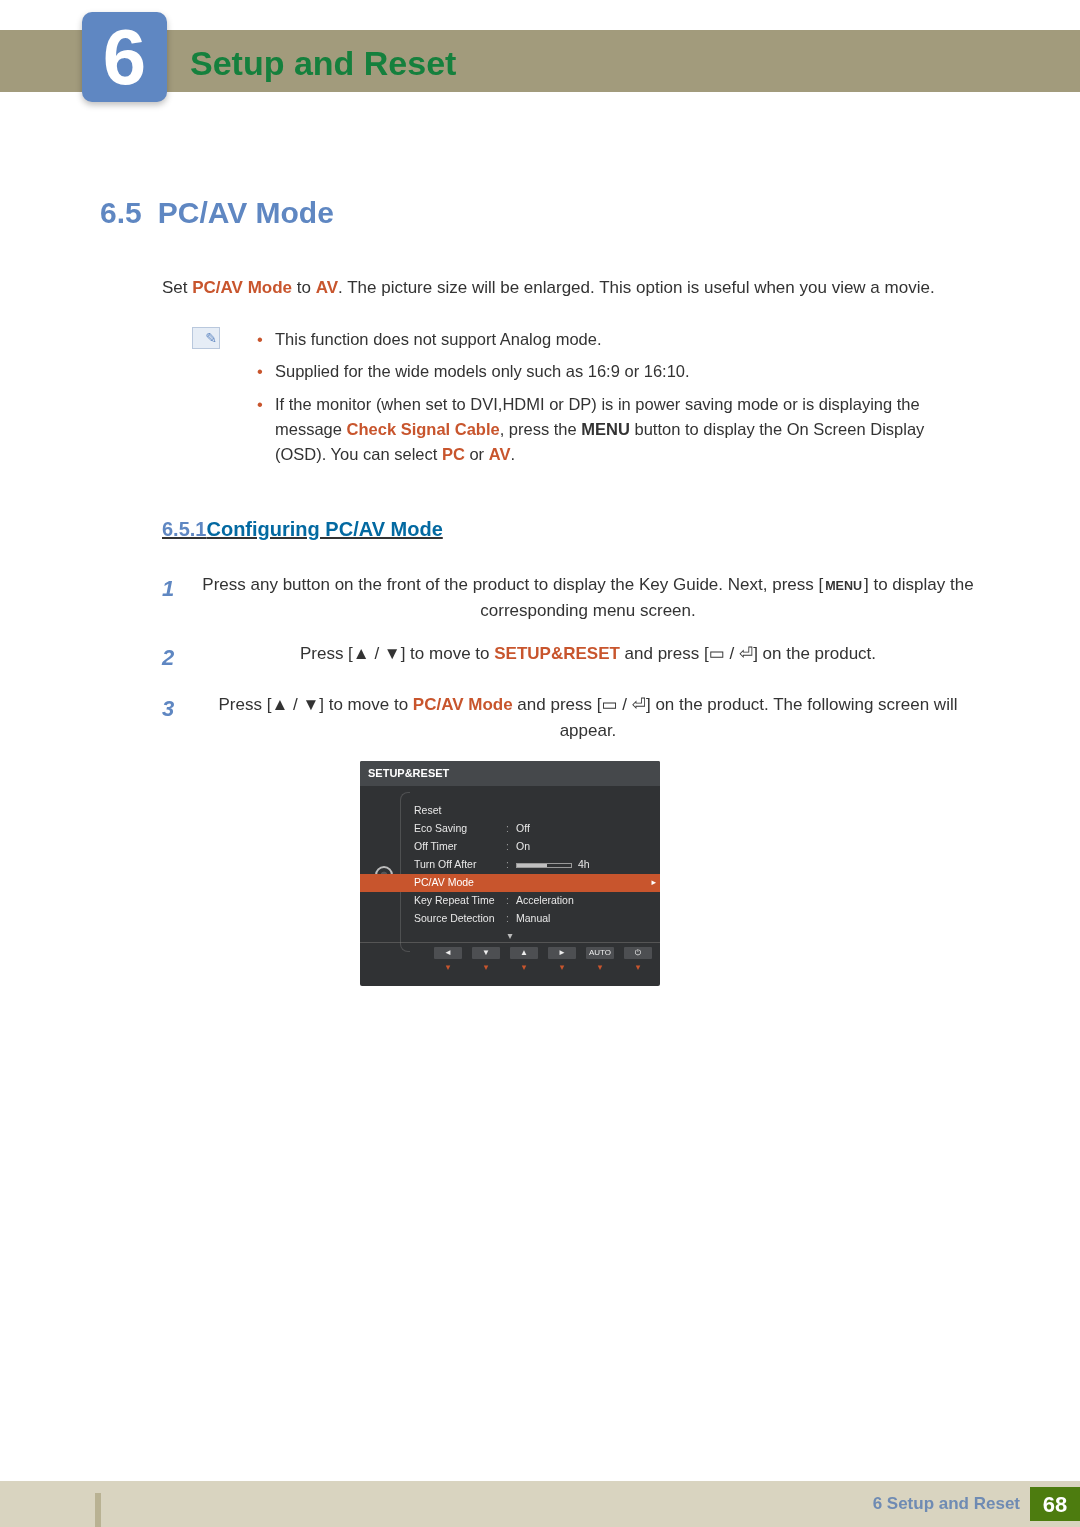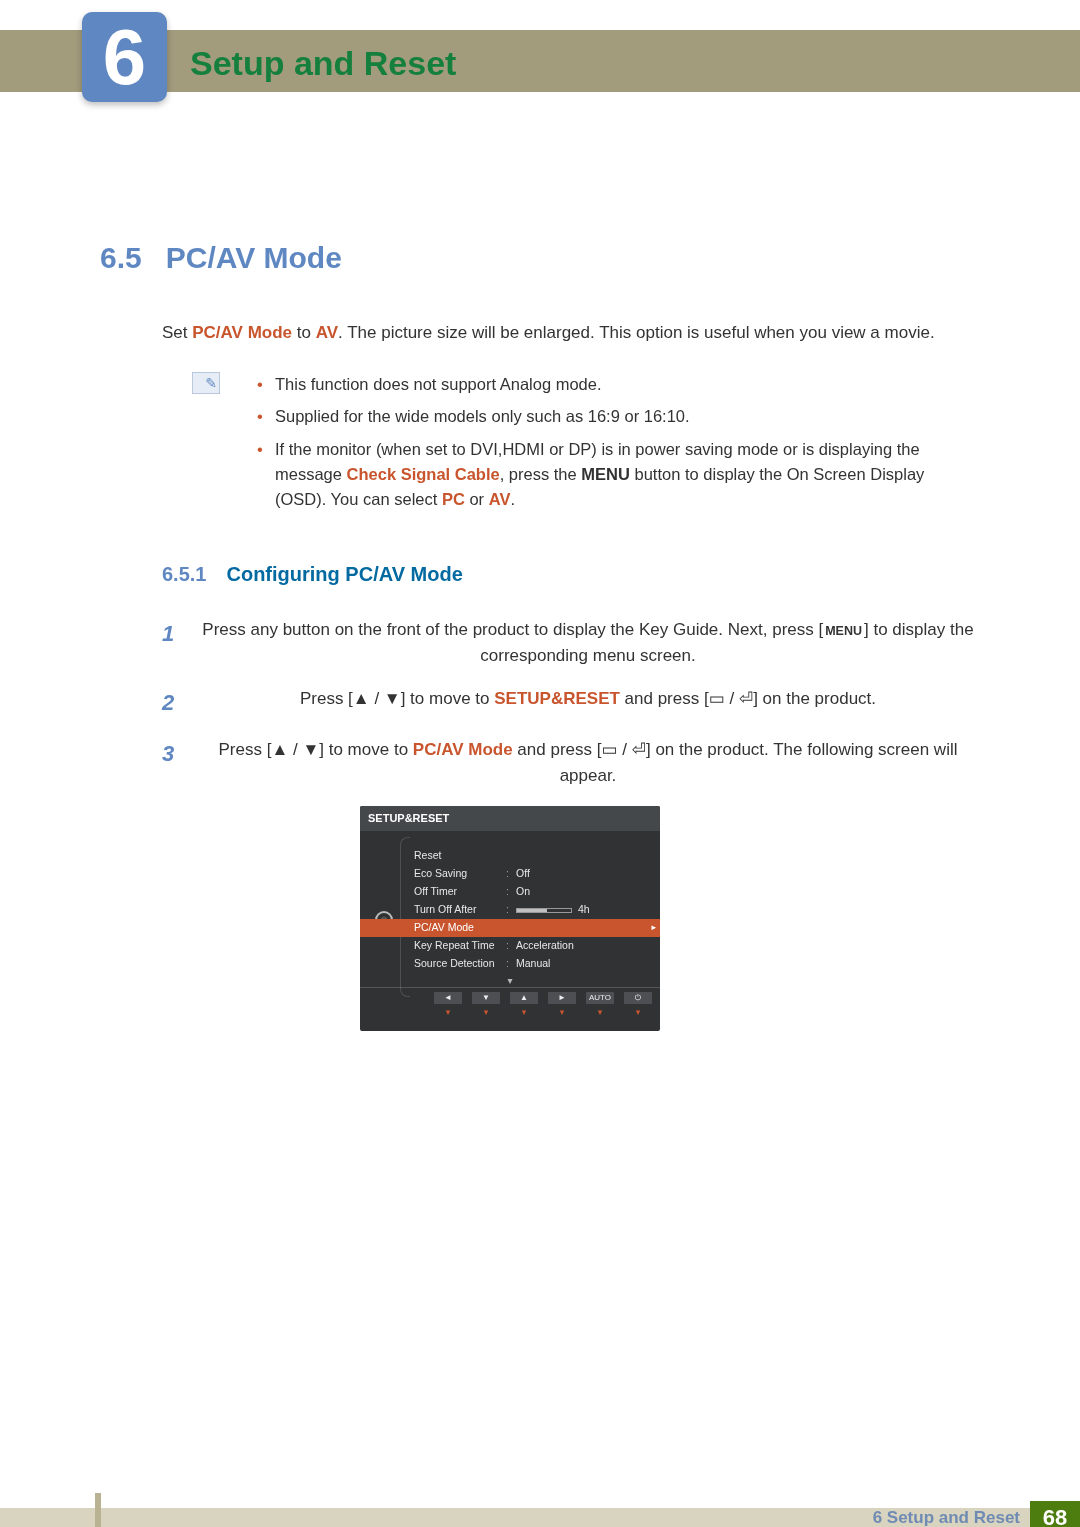--- a/index.html
+++ b/index.html
@@ -35,21 +35,21 @@
     position: absolute;
     left: 190px; top: 38px;
     color: #15803d;
     font-size: 34px;
     font-weight: bold;
   }
   .content {
     position: absolute;
     top: 190px; left: 100px; right: 100px;
   }
-  .h1-row { display: flex; gap: 24px; align-items: baseline; margin-bottom: 40px; margin-top: 45px; }
+  .h1-row { display: flex; gap: 16px; align-items: baseline; margin-bottom: 40px; }
   .h1-num { color: #5f87c2; font-size: 30px; font-weight: bold; }
   .h1-text { color: #5f87c2; font-size: 30px; font-weight: bold; }
   .intro { margin-left: 62px; margin-bottom: 26px; font-size: 17px; }
   .hlr { color: #c8552d; font-weight: bold; }
   .note-block { display: flex; gap: 37px; margin-left: 92px; margin-right: 0; margin-bottom: 40px; }
   .note-icon {
     width: 28px; height: 22px; flex: 0 0 28px;
     background: #e6edf6;
     border: 1px solid #b9c8dd;
     position: relative;
@@ -57,21 +57,21 @@
   .note-icon::after {
     content: "✎";
     position: absolute; right: 2px; bottom: -1px;
     color: #5f87c2; font-size: 14px;
   }
   ul.bullets { list-style: none; }
   ul.bullets li { position: relative; padding-left: 18px; margin-bottom: 8px; font-size: 16.5px; }
   ul.bullets li::before {
     content: "•"; position: absolute; left: 0; top: 0; color: #c8552d;
   }
-  .h2-row { display: flex; gap: 20px; align-items: baseline; margin-left: 62px; margin-bottom: 28px; }
+  .h2-row { display: flex; align-items: baseline; margin-left: 62px; margin-bottom: 28px; text-decoration: underline; }
   .h2-num { color: #5f87c2; font-size: 20px; font-weight: bold; }
   .h2-text { color: #0369a1; font-size: 20px; font-weight: bold; }
   ol.steps { list-style: none; margin-left: 62px; }
   ol.steps li { display: flex; gap: 14px; margin-bottom: 18px; font-size: 17px; }
   .step-num { color: #5f87c2; font-size: 22px; font-style: italic; font-weight: 600; min-width: 20px; }
   .step-body { flex: 1; text-align: center; }
   .kbd-menu {
     display: inline-block; font-family: Arial; font-weight: bold; font-size: 12.5px;
     padding: 0 2px;
   }
@@ -120,21 +120,21 @@
   .osd-more { text-align: center; color: #bbb; font-size: 10px; height: 14px; }
   .osd-nav {
     display: flex; justify-content: flex-end; gap: 10px;
     border-top: 1px solid #555; padding: 4px 8px 2px;
   }
   .osd-nav-item { text-align: center; color: #ccc; font-size: 9px; width: 28px; }
   .osd-nav-item .top { display:block; background:#4d4f52; color:#eee; font-size:8px; line-height:12px; margin-bottom:2px; border-radius:1px; }
   .osd-nav-item .bot { display:block; color:#c8552d; font-size:9px; }
 
   .footer {
-    position: absolute; left: 0; right: 0; bottom: 0; height: 19px;
+    position: absolute; left: 0; right: 0; bottom: 0; height: 46px;
     background: #d9d4c0;
     display: flex; align-items: center; justify-content: flex-end;
     padding-right: 0;
   }
   .footer-left-bar {
     position: absolute; left: 95px; bottom: 0; width: 6px; height: 34px; background: #b9b293;
   }
   .footer-label { color: #6f8bb3; font-size: 17px; font-weight: bold; margin-right: 10px; }
   .footer-page {
     width: 50px; height: 34px; background: #4d7c0f; color: #fff;

